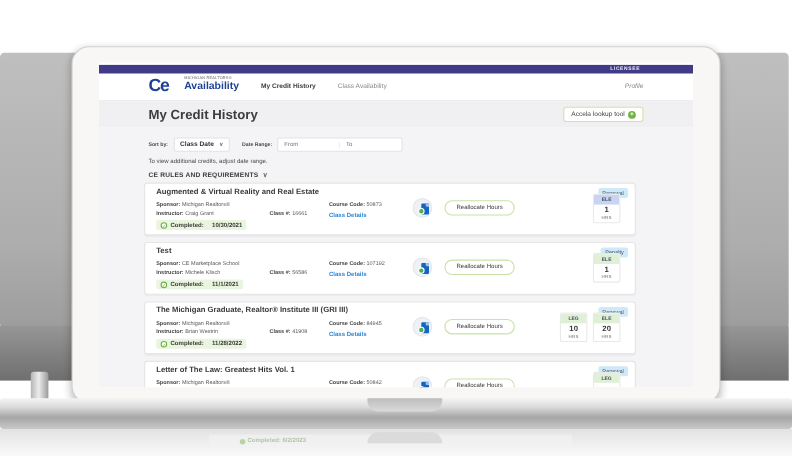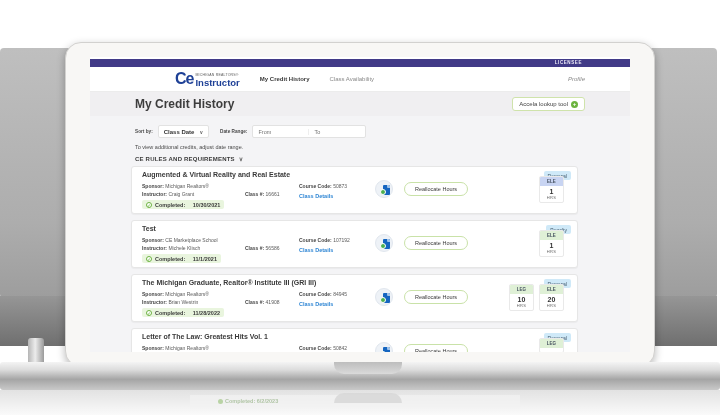--- a/index.html
+++ b/index.html
@@ -35,21 +35,21 @@
   
   .screen { position:absolute; left:90px; top:57px; width:540px; height:295px;
     background:#ffffff; overflow:hidden; }
 
   .topbar { position:absolute; left:0; top:2px; width:100%; height:8px; background:#413a87; }
   .licensee { position:absolute; right:48px; top:1px; font-size:4.5px; font-weight:bold;
     letter-spacing:.6px; color:#eceaf7; }
 
   .navbar { position:absolute; left:0; top:10px; width:100%; height:25px; background:#fff;
     border-bottom:1px solid #ececec; display:flex; align-items:center; padding:0 45px; }
-  .logo { display:flex; align-items:flex-end; gap:1px;margin-left:40px; }
+  .logo { display:flex; align-items:flex-start; gap:13px; }
   .logo-ce { font-size:16px; font-weight:bold; color:#1e4096; letter-spacing:-1px; }
   .logo-stack { display:flex; flex-direction:column; line-height:1.1; margin-left:1px; }
   .logo-small { font-size:3.5px; color:#5a5a5a; letter-spacing:.2px; }
   .logo-name { font-size:9.5px; font-weight:bold; color:#1e4096; }
   .nav-link { font-size:6px; margin-left:20px; cursor:pointer; }
   .nav-link.active { font-weight:bold; color:#3a3a3a; }
   .nav-link.idle { color:#8a8a8a; }
   .profile { margin-left:auto; font-size:6px; font-style:italic; color:#8a8a8a; cursor:pointer; }
 
   .titleband { position:absolute; left:0; top:35px; width:100%; height:24px; background:#f0eff1;
@@ -136,21 +136,21 @@
 
     <div class="topbar">
       <span class="licensee">LICENSEE</span>
     </div>
 
     <div class="navbar">
       <div class="logo">
         <span class="logo-ce">Ce</span>
         <span class="logo-stack">
           <span class="logo-small">MICHIGAN REALTORS®</span>
-          <span class="logo-name">Instructor</span>
+          <span class="logo-name">Availability</span>
         </span>
       </div>
       <span class="nav-link active">My Credit History</span>
       <span class="nav-link idle">Class Availability</span>
       <span class="profile">Profile</span>
     </div>
 
     <div class="titleband">
       <span class="page-title">My Credit History</span>
       <span class="accela-btn">

